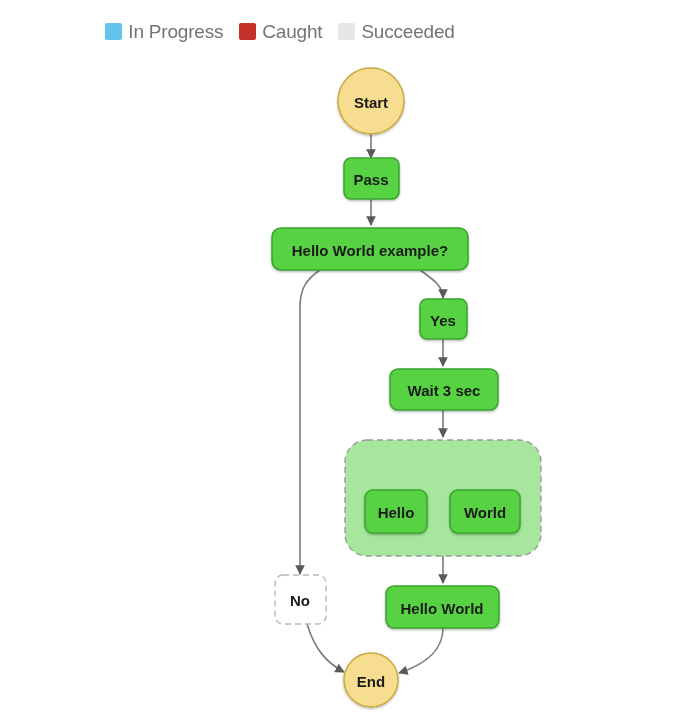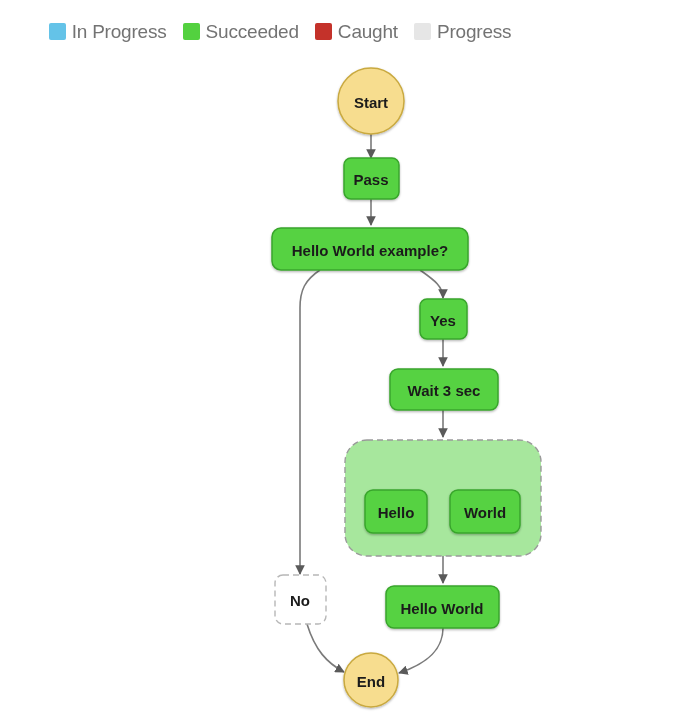--- a/index.html
+++ b/index.html
@@ -81,33 +81,29 @@
 </head>
 <body>
 
 <div id="legend">
 
   <div class="legend-item">
     <span class="legend-swatch" style="background:#64c3e8"></span>
     <span class="legend-label">In Progress</span>
   </div>
 
-  <div class="legend-item">
-    <span class="legend-swatch" style="background:#53d13f"></span>
-    <span class="legend-label">Succeeded</span>
-  </div>
 
   <div class="legend-item">
     <span class="legend-swatch" style="background:#c4322a"></span>
     <span class="legend-label">Caught</span>
   </div>
 
   <div class="legend-item">
     <span class="legend-swatch" style="background:#e6e6e6"></span>
-    <span class="legend-label">Progress</span>
+    <span class="legend-label">Succeeded</span>
   </div>
 
 
 </div>
 
 <div id="graph-wrap">
 <svg id="flow" viewBox="0 0 700 664" xmlns="http://www.w3.org/2000/svg">
 
   <defs>
     <marker id="arrow" viewBox="0 0 10 10" refX="9" refY="5" markerWidth="6" markerHeight="6" orient="auto-start-reverse">

